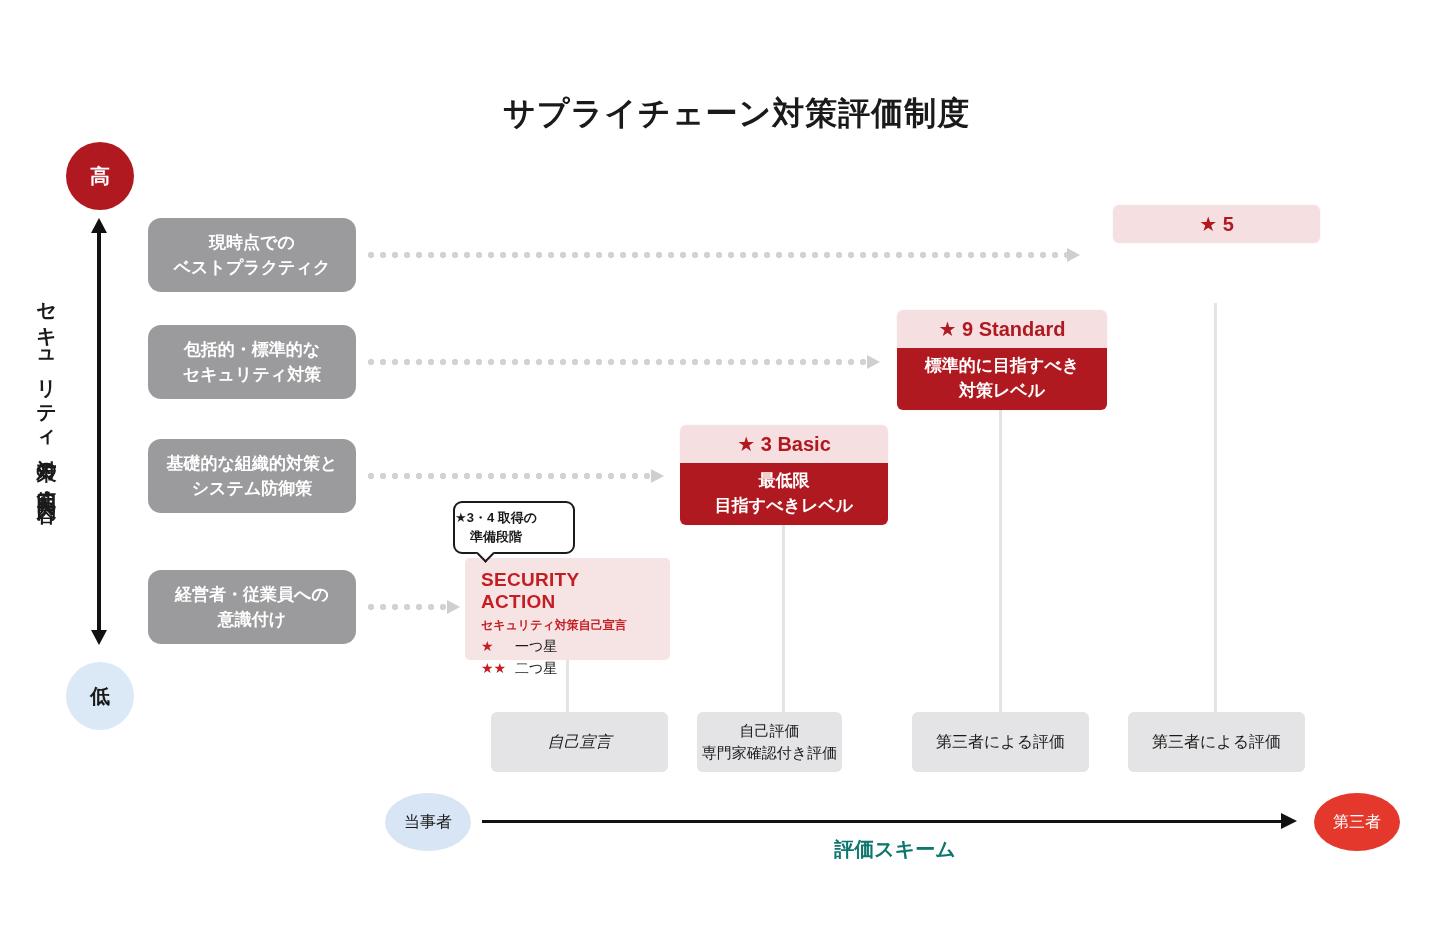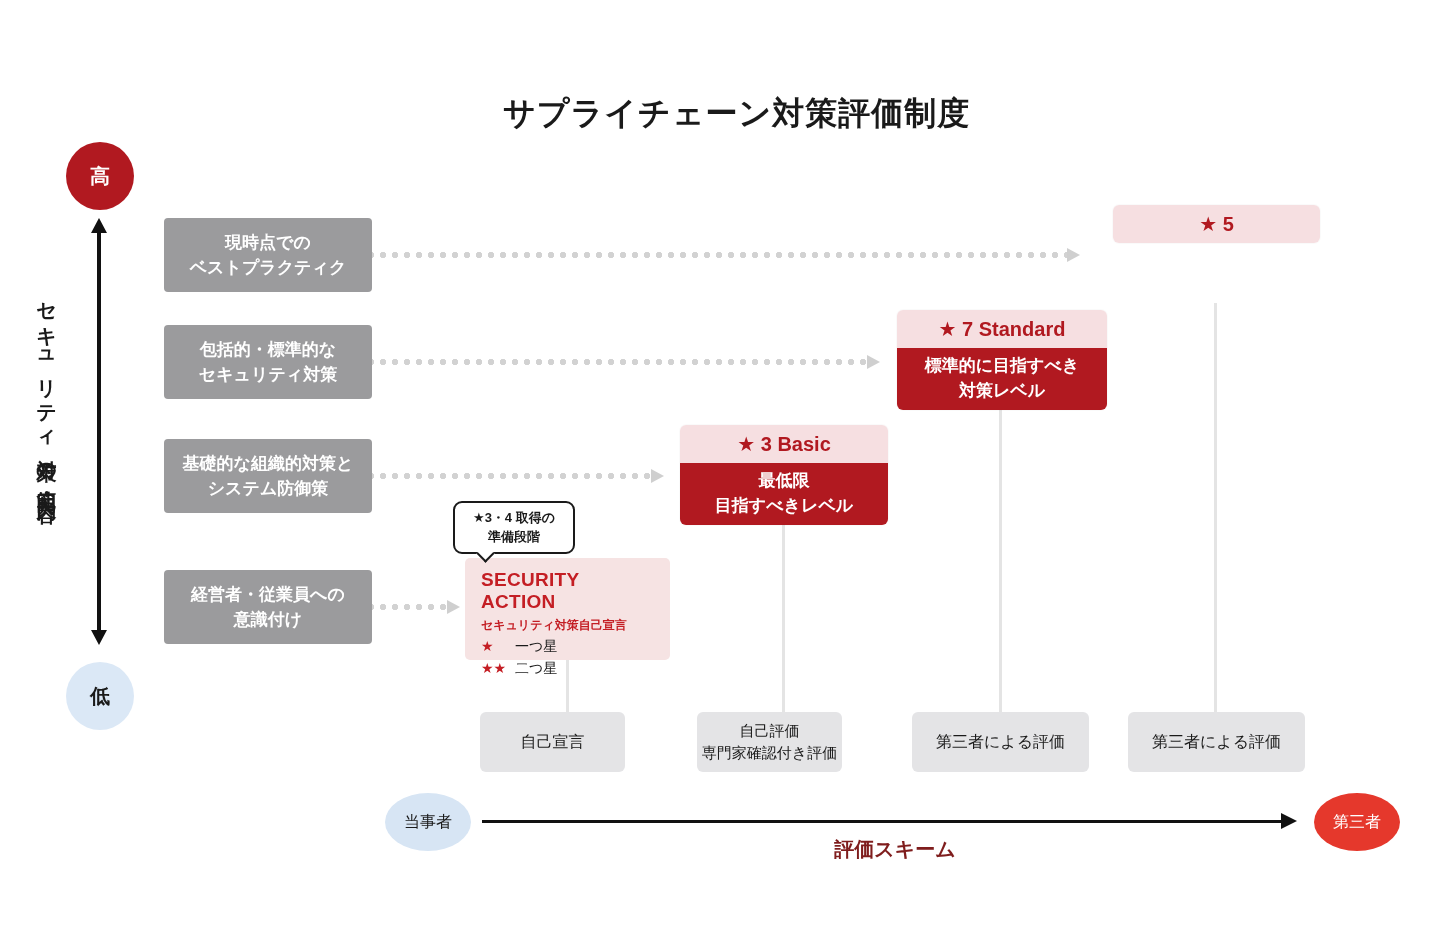--- a/index.html
+++ b/index.html
@@ -48,23 +48,23 @@
     left: 34px; top: 288px; height: 330px;
     writing-mode: vertical-rl;
     text-orientation: upright;
     font-size: 20px; font-weight: 700; color: #1a1a1a;
     letter-spacing: 3px;
     display: flex; align-items: center;
   }
   
   .scope-box {
     position: absolute;
-    left: 164px; width: 208px; height: 74px;
+    left: 148px; width: 208px; height: 74px;
     background: #9b9b9d;
-    border-radius: 4px;
+    border-radius: 13px;
     color: #ffffff;
     font-size: 17px; font-weight: 700;
     line-height: 1.5;
     display: flex; align-items: center; justify-content: center;
     text-align: center;
     white-space: pre-line;
     z-index: 1;
   }
   
   .dotted-arrow { position: absolute; height: 14px; display: flex; align-items: center; z-index: 0; }
@@ -101,21 +101,21 @@
     text-align: center;
     white-space: pre-line;
   }
   
   .callout {
     position: absolute;
     left: 453px; top: 501px; width: 122px; height: 53px;
     background: #ffffff;
     border: 2px solid #1a1a1a;
     border-radius: 9px;
-    display: flex; align-items: center; justify-content: center;
+    display: flex; align-items: center; justify-content: flex-start;
     text-align: center;
     font-size: 13px; font-weight: 600; color: #1a1a1a;
     line-height: 1.45;
     white-space: pre-line;
     z-index: 3;
   }
   .callout-tail {
     position: absolute;
     left: 24px; bottom: -8px;
     width: 13px; height: 13px;
@@ -166,21 +166,21 @@
     position: absolute; left: 1281px; top: 813px;
     width: 0; height: 0;
     border-top: 8.5px solid transparent;
     border-bottom: 8.5px solid transparent;
     border-left: 16px solid #111111;
   }
   .axis-caption {
     position: absolute;
     left: 795px; top: 836px; width: 200px;
     text-align: center;
-    font-size: 20px; font-weight: 700; color: #7f1d1d;
+    font-size: 20px; font-weight: 700; color: #0f766e;
   }
 </style>
 </head>
 <body>
 
 <div class="canvas">
 
   <div class="title">サプライチェーン対策評価制度</div>
 
   <div class="circle high">
@@ -224,21 +224,21 @@
 システム防御策</div>
   <div class="scope-box" style="top:570px;">経営者・従業員への
 意識付け</div>
 
   <div class="level-box" style="left:680px; top:425px; width:208px;">
     <div class="level-header">★ 3 Basic</div>
     <div class="level-body">最低限
 目指すべきレベル</div>
   </div>
   <div class="level-box" style="left:897px; top:310px; width:210px;">
-    <div class="level-header">★ 7 Standard</div>
+    <div class="level-header">★ 9 Standard</div>
     <div class="level-body">標準的に目指すべき
 対策レベル</div>
   </div>
   <div class="level-box" style="left:1113px; top:205px; width:207px;">
     <div class="level-header">★ 5</div>
   </div>
 
   <div class="callout">
     <span>★3・4 取得の
 準備段階</span>
@@ -249,21 +249,21 @@
     <div class="sa-title">SECURITY ACTION</div>
     <div class="sa-subtitle">セキュリティ対策自己宣言</div>
     <div class="sa-star-row">
       <span class="stars">★</span><span>一つ星</span>
     </div>
     <div class="sa-star-row">
       <span class="stars">★★</span><span>二つ星</span>
     </div>
   </div>
 
-  <div class="eval-box" style="left:480px; width:145px;">自己宣言</div>
+  <div class="eval-box" style="left:491px; width:177px;font-style:italic;">自己宣言</div>
   <div class="eval-box" style="left:697px; width:145px; font-size:15px;">自己評価
 専門家確認付き評価</div>
   <div class="eval-box" style="left:912px; width:177px;">第三者による評価</div>
   <div class="eval-box" style="left:1128px; width:177px;">第三者による評価</div>
 
   <div class="ellipse blue">
     <span>当事者</span>
   </div>
   <div class="h-line"></div>
   <div class="tri-right-black"></div>

